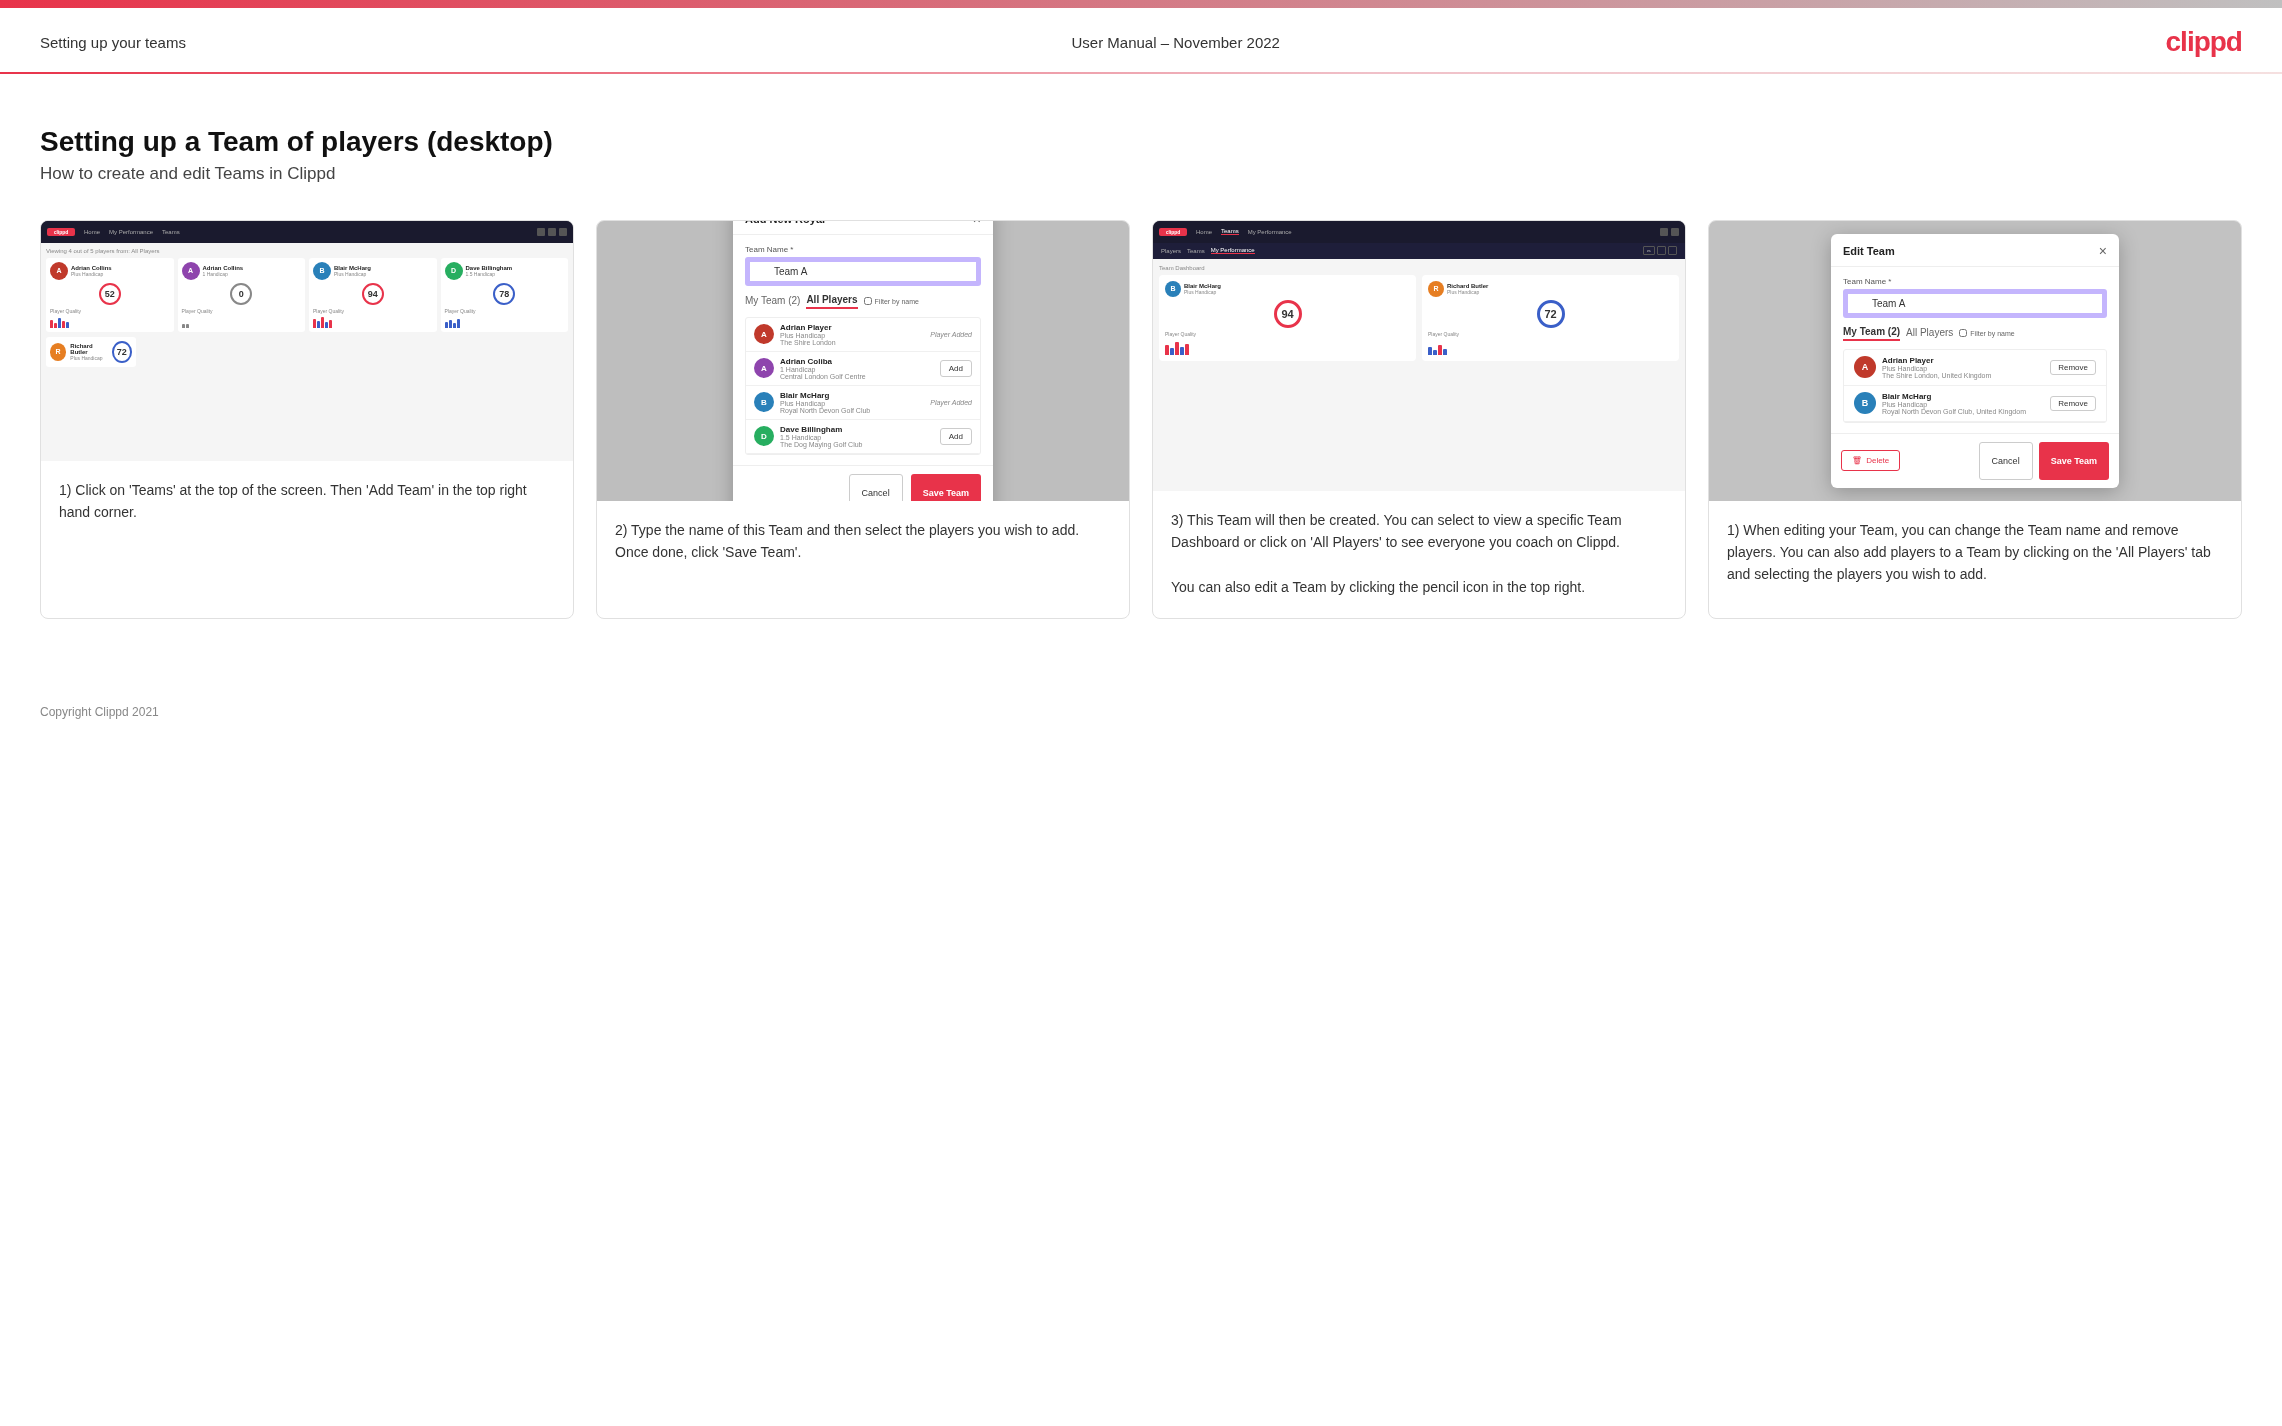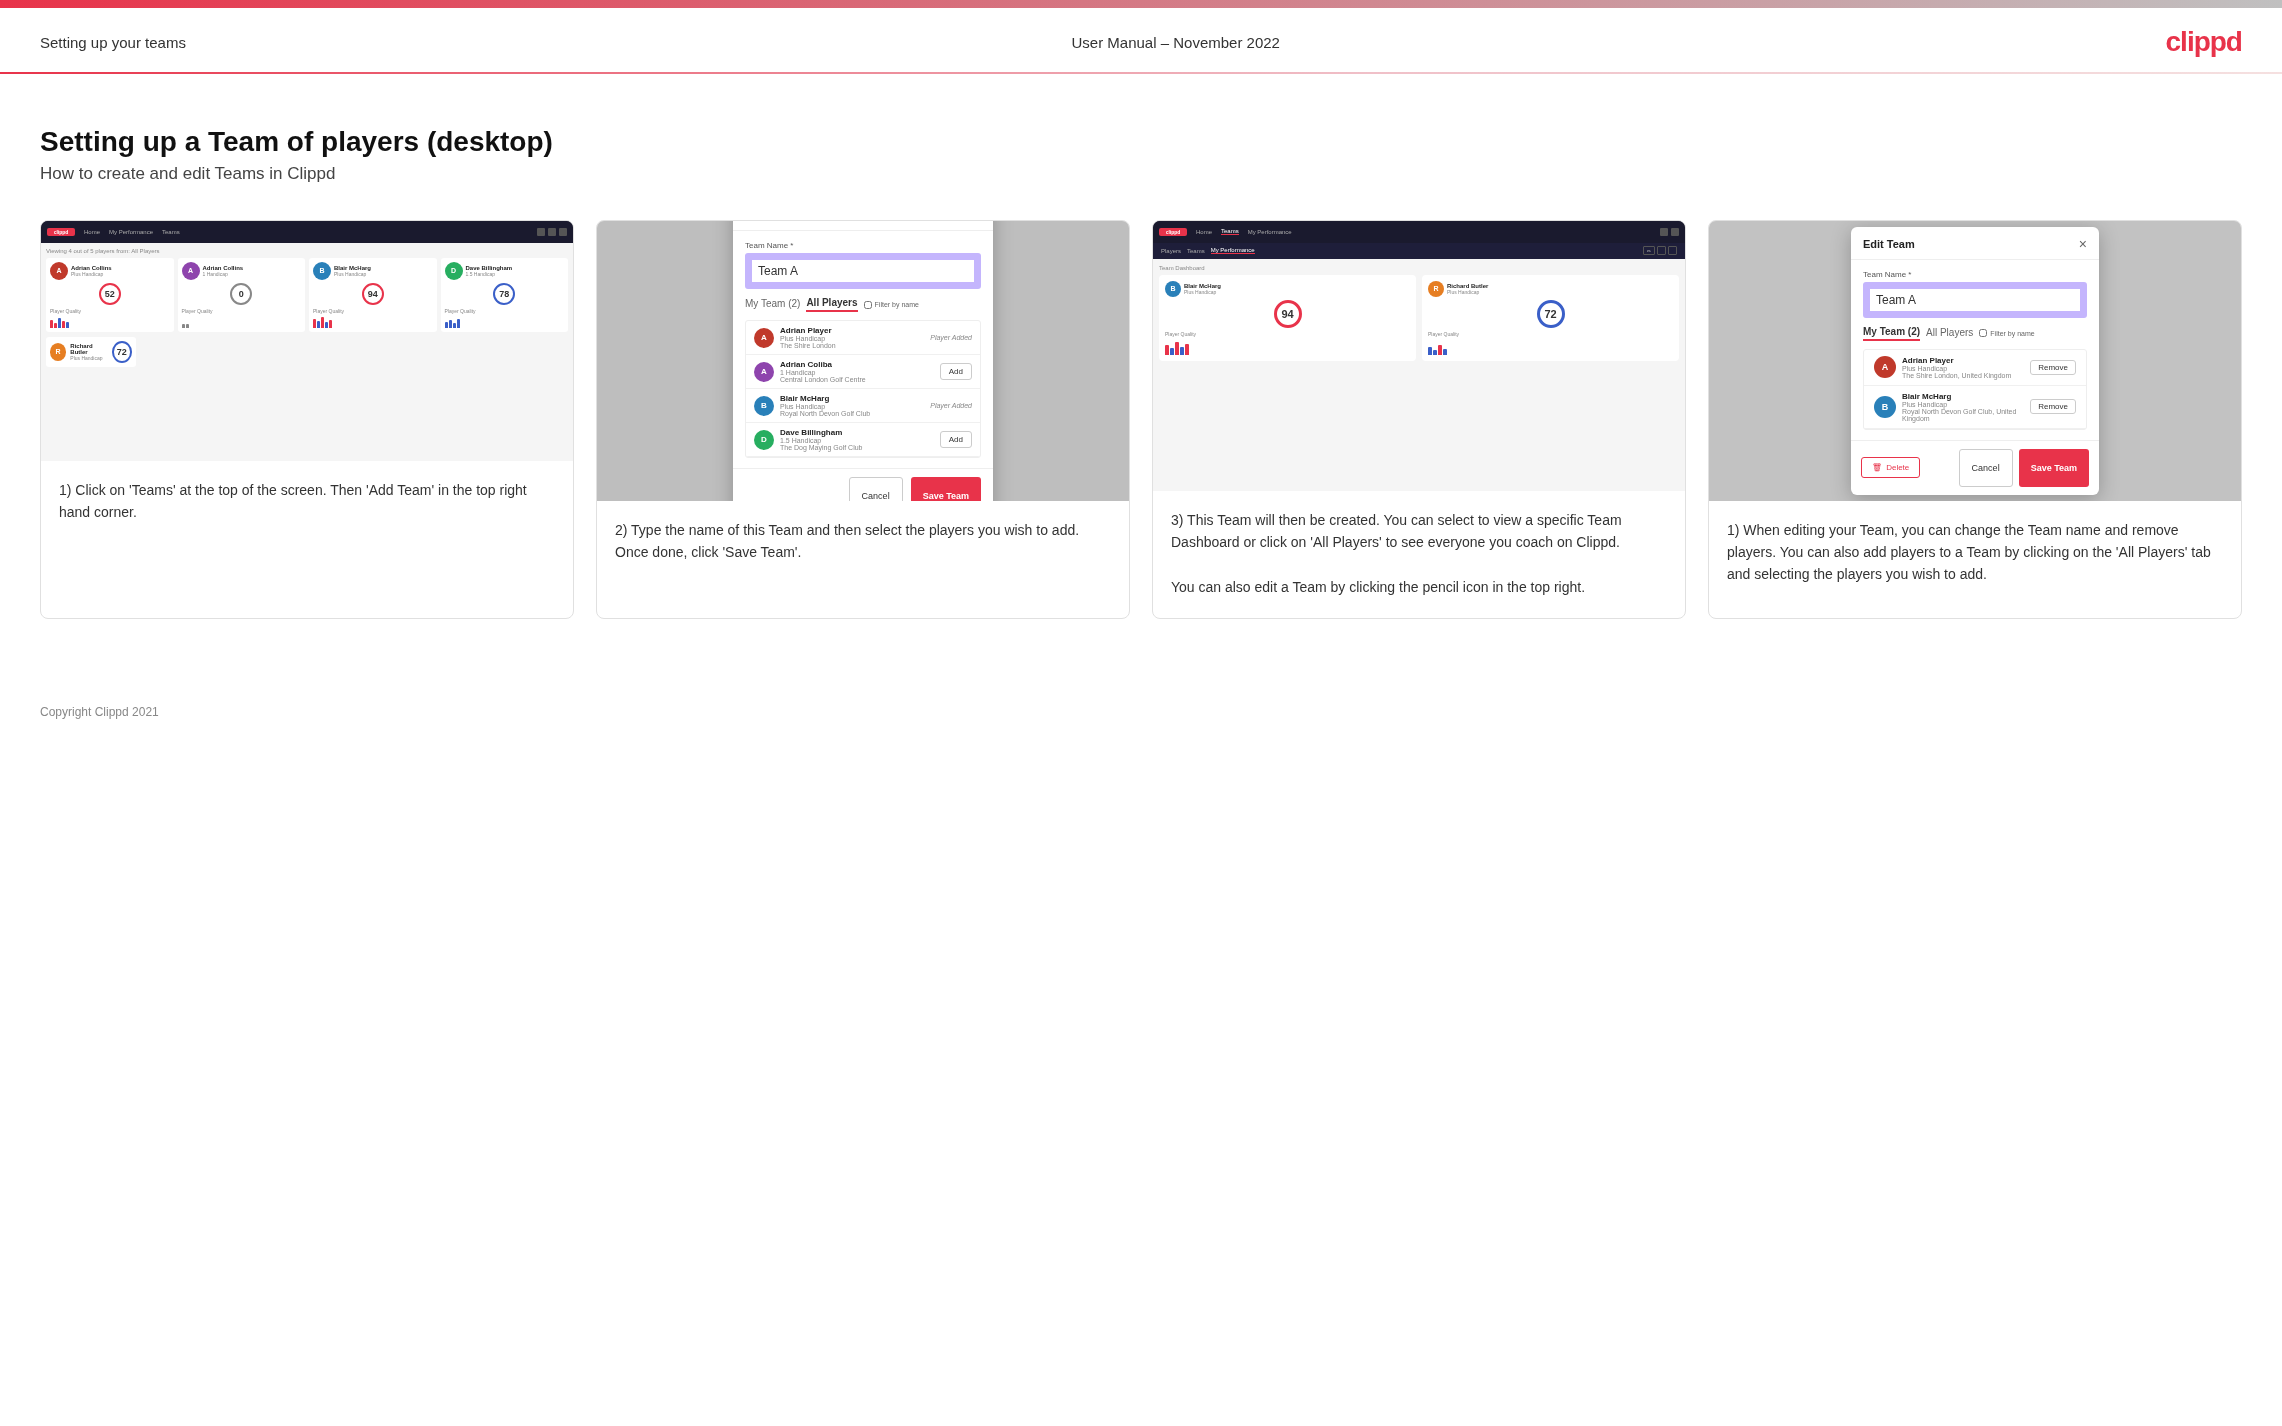--- a/index.html
+++ b/index.html
@@ -141,24 +141,24 @@
     .modal-body {
       padding: 10px 12px;
     }
     .modal-field-label {
       font-size: 8px;
       color: #555;
       margin-bottom: 3px;
     }
     .modal-input {
       width: 100%;
-      border: 7px solid #c4b5fd;
+      border: 5px solid #c4b5fd;
       border-radius: 3px;
-      padding: 4px 6px;
-      font-size: 12px;
+      padding: 4px 24px;
+      font-size: 10px;
       color: #333;
       margin-bottom: 8px;
     }
     .modal-tabs {
       display: flex;
       gap: 6px;
       margin-bottom: 8px;
       align-items: center;
     }
     .modal-tab {
@@ -252,21 +252,21 @@
       border-radius: 3px;
       padding: 14px 12px;
       font-size: 9px;
       color: #fff;
       cursor: pointer;
       font-weight: bold;
     }
     .edit-modal-box {
       background: #fff;
       border-radius: 6px;
-      width: 248px;
+      width: 288px;
       box-shadow: 0 4px 20px rgba(0,0,0,0.25);
       overflow: hidden;
     }
     .edit-player-item {
       display: flex;
       align-items: center;
       padding: 6px 10px;
       border-bottom: 1px solid #f0f0f0;
       gap: 6px;
     }

